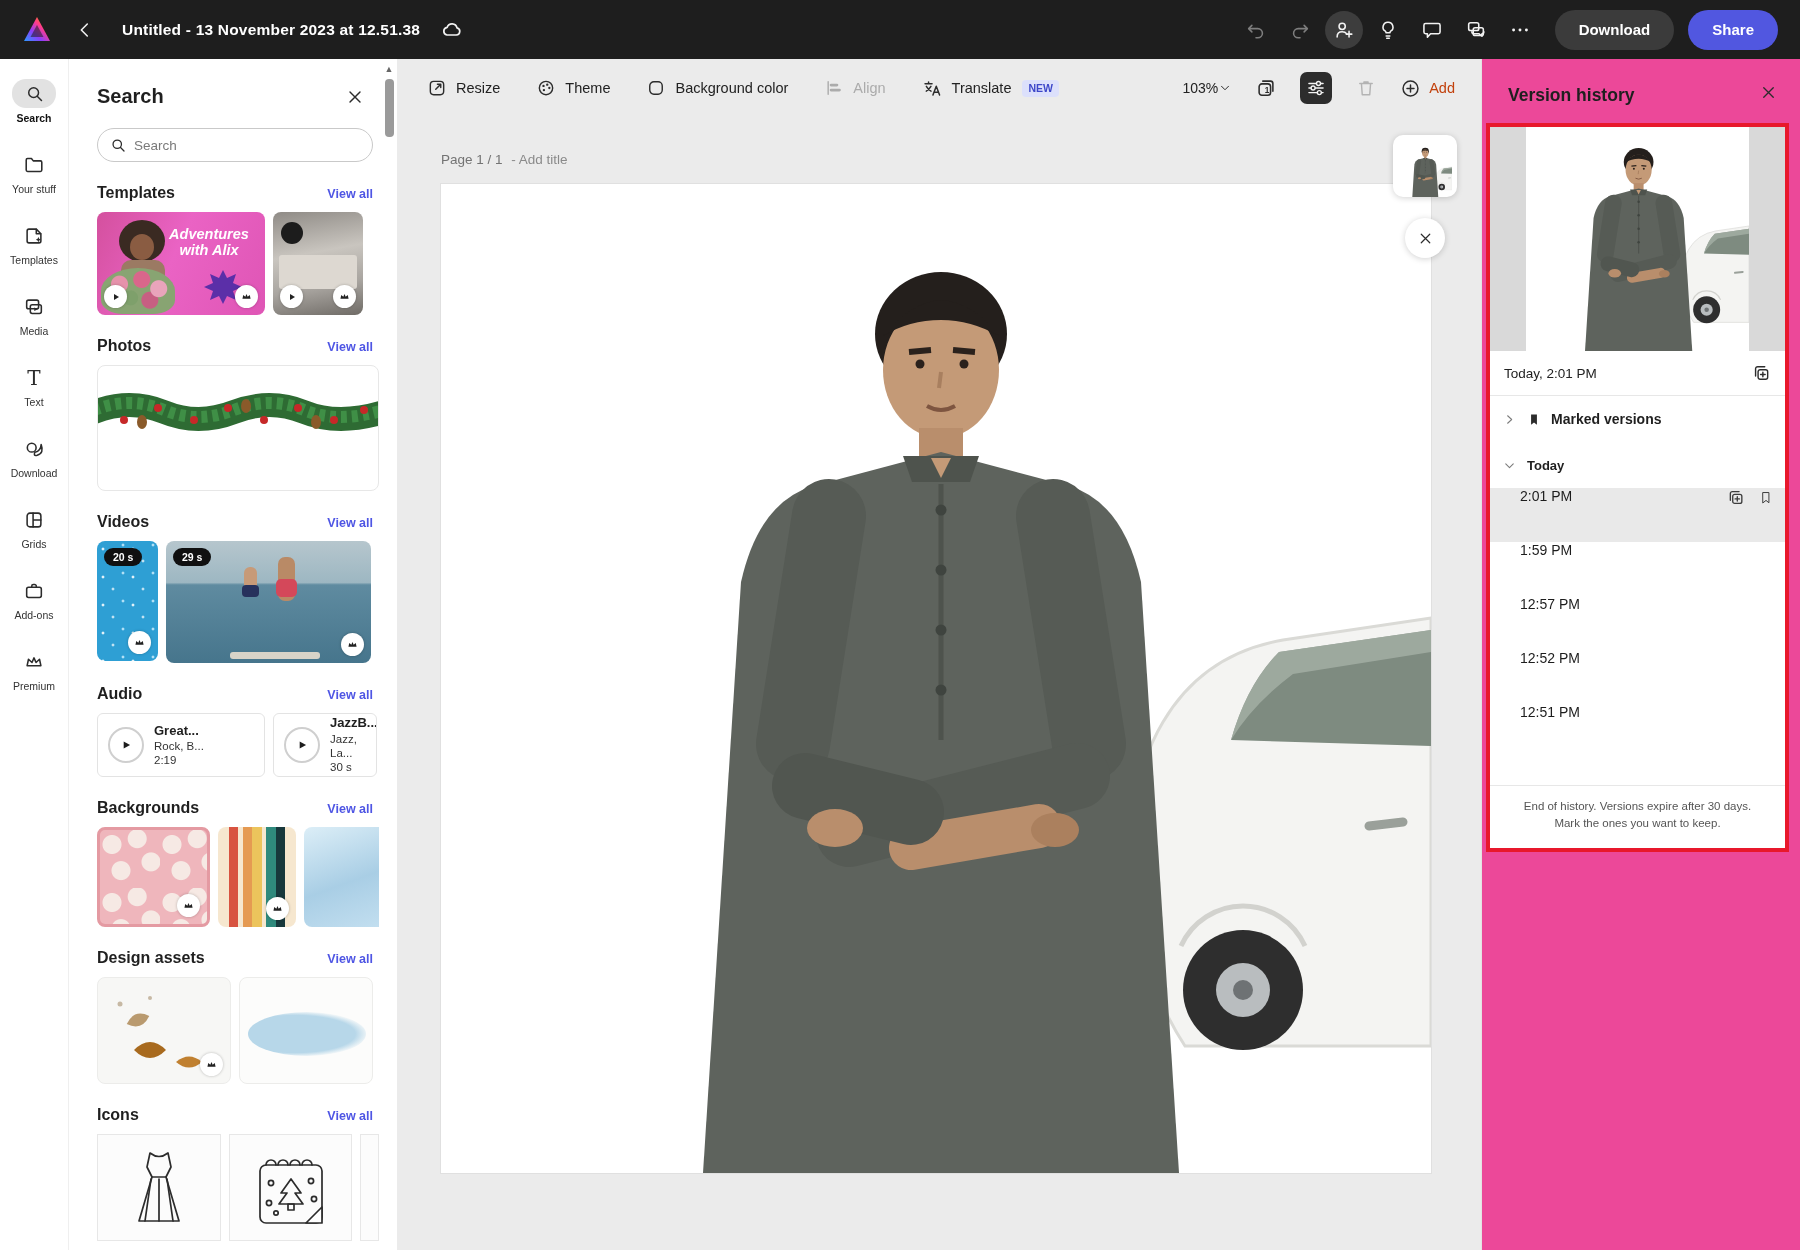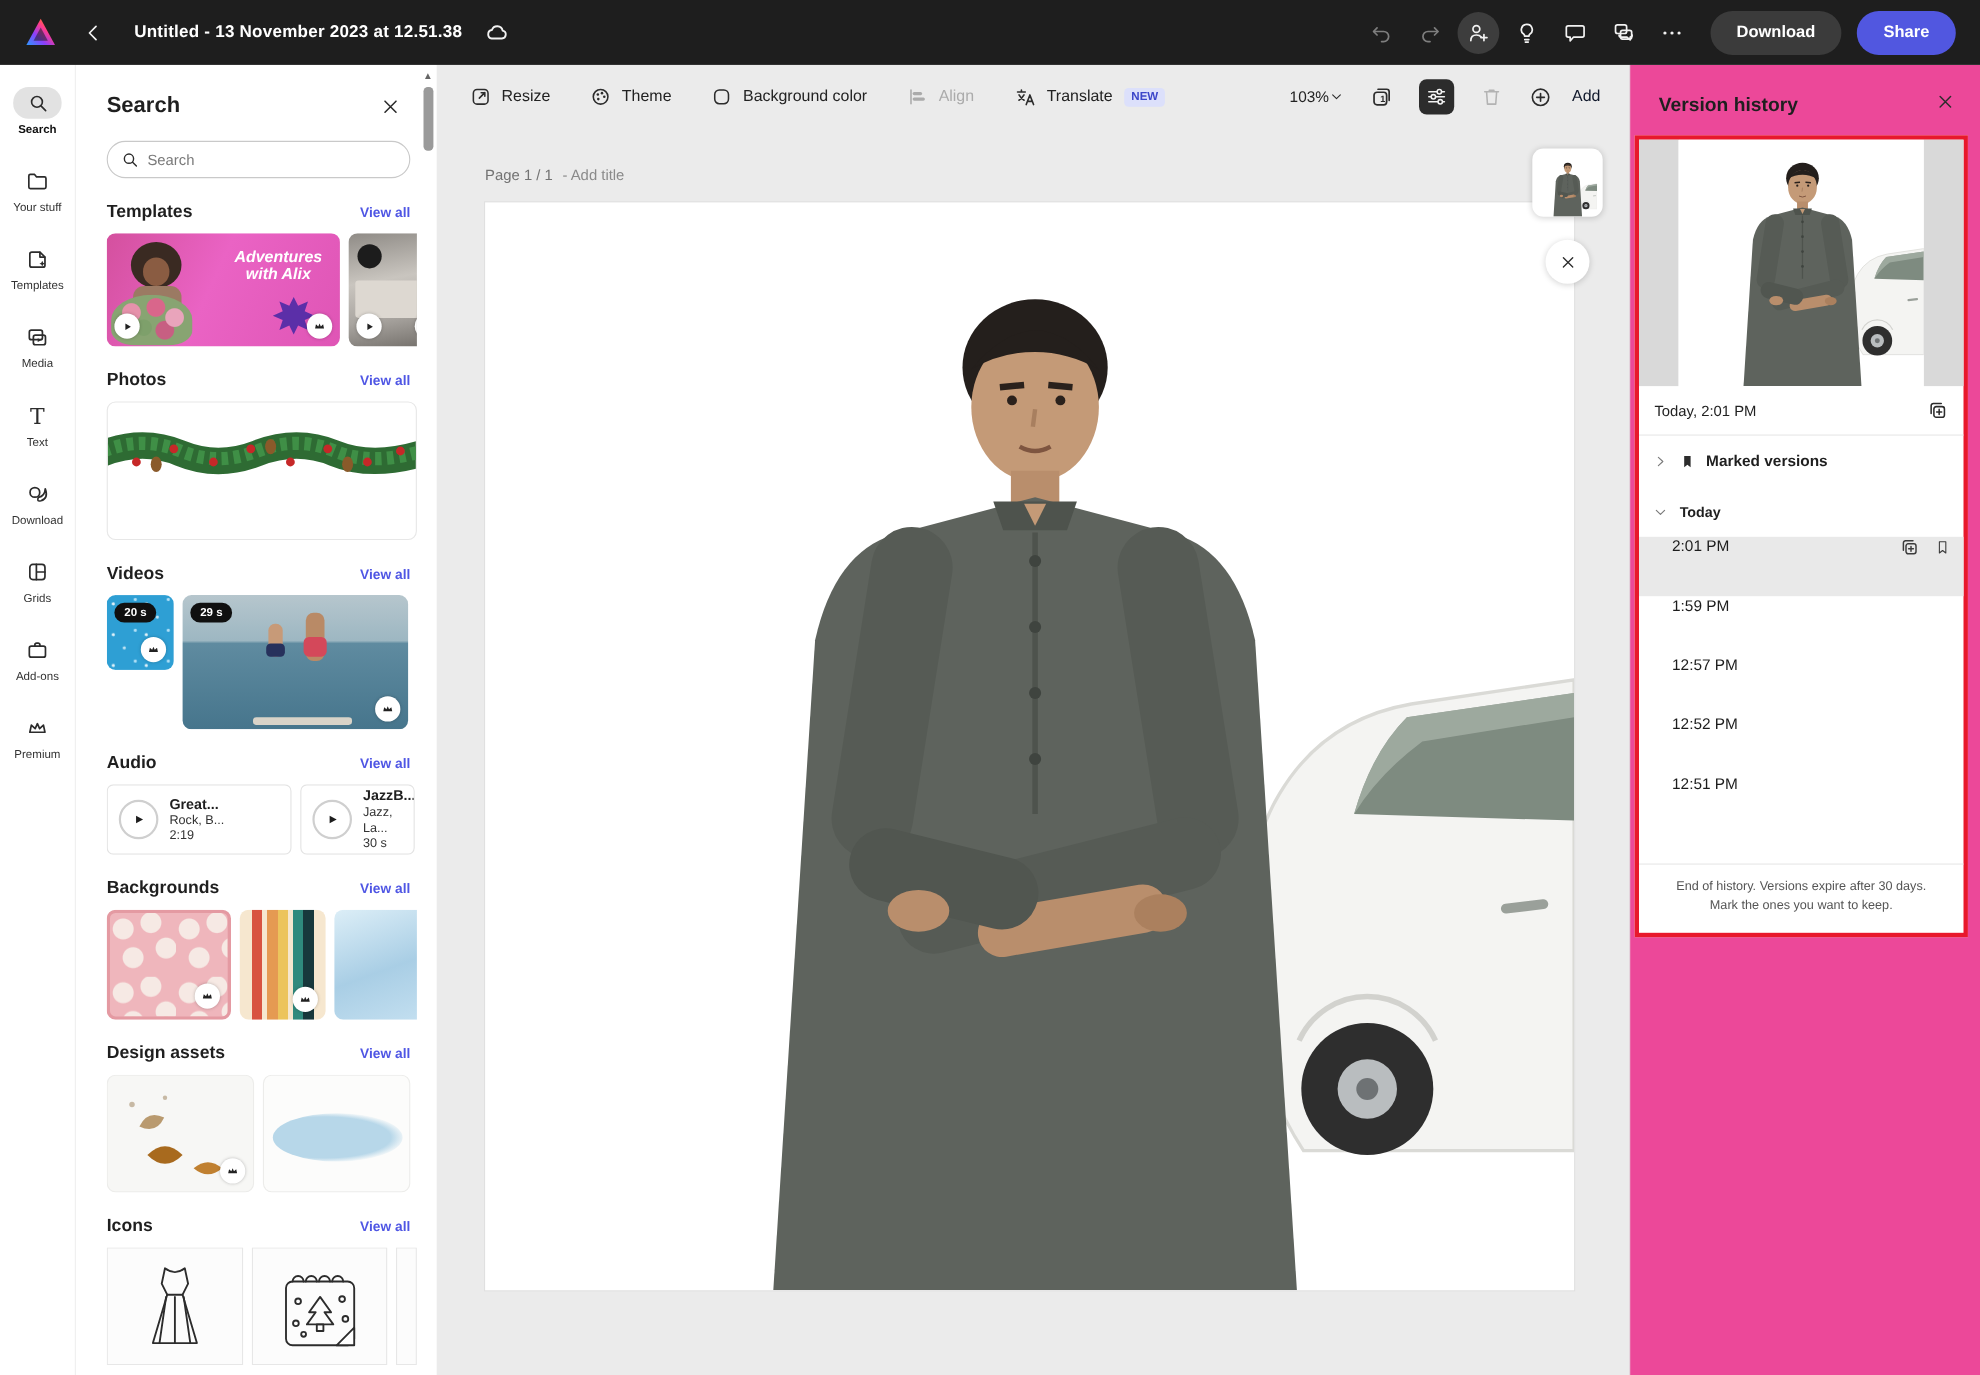--- a/index.html
+++ b/index.html
@@ -50,40 +50,40 @@
   .sec-title{font-size:16px;font-weight:700}
   .viewall{font-size:12.5px;font-weight:700;color:#4f56e4;cursor:pointer;text-decoration:none}
   .cardrow{display:flex;gap:8px;overflow:hidden;width:282px}
   .card{position:relative;border-radius:8px;overflow:hidden;flex:none;cursor:pointer;background:#f4f4f4}
   .badge{position:absolute;width:23px;height:23px;border-radius:50%;background:#fff;
     display:flex;align-items:center;justify-content:center;box-shadow:0 0 3px rgba(0,0,0,.25)}
   .badge.bl{left:7px;bottom:7px}.badge.br{right:7px;bottom:7px}
   .durpill{position:absolute;top:7px;left:7px;background:#101010;color:#fff;font-size:10.5px;
     font-weight:700;padding:3px 9px;border-radius:11px}
   
-  .tpl1{width:212px;height:103px;background:linear-gradient(115deg,#d4509e 0%,#ea63c4 45%,#df55b5 100%)}
+  .tpl1{width:168px;height:103px;background:linear-gradient(115deg,#d4509e 0%,#ea63c4 45%,#df55b5 100%)}
   .tpl1 .afro{position:absolute;left:22px;top:8px;width:46px;height:42px;border-radius:50%;background:#3a2a22}
   .tpl1 .face{position:absolute;left:33px;top:22px;width:24px;height:26px;border-radius:50%;background:#8a5c42}
   .tpl1 .bod{position:absolute;left:24px;top:48px;width:44px;height:30px;border-radius:10px;background:#9b7a63}
   .tpl1 .bouq{position:absolute;left:4px;top:56px;width:74px;height:46px;border-radius:50% 50% 30% 30%;
     background:radial-gradient(circle at 25% 35%,#e692ab 8px,transparent 9px),
                radial-gradient(circle at 55% 25%,#d9668b 8px,transparent 9px),
                radial-gradient(circle at 78% 45%,#e9a4bb 8px,transparent 9px),
                radial-gradient(circle at 40% 65%,#7ea06b 7px,transparent 8px),
                radial-gradient(circle at 66% 70%,#c75f82 8px,transparent 9px),#88a472}
   .tpl1-text{position:absolute;right:8px;top:14px;width:96px;color:#fff;font-size:14.5px;line-height:1.12;
     font-weight:700;font-style:italic;text-align:center}
   .tpl1 .star{position:absolute;right:22px;bottom:8px}
   .tpl2{width:90px;height:103px;background:linear-gradient(170deg,#8f8b86 0%,#c9c5bf 40%,#a9a5a0 70%,#6f6b66 100%)}
   .tpl2 .vinyl{position:absolute;left:8px;top:10px;width:22px;height:22px;border-radius:50%;background:#1c1c1c}
   .tpl2 .room{position:absolute;left:6px;bottom:26px;width:78px;height:34px;background:#ddd8d1;border-radius:3px}
   
   .photocard{width:282px;height:126px;border:1px solid #e7e7e7;border-radius:8px;background:#fff;position:relative;cursor:pointer;overflow:hidden}
   
-  .vid1{width:61px;height:68px;background:#2e9fd4;
+  .vid1{width:61px;height:120px;background:#2e9fd4;
     background-image:radial-gradient(circle at 6px 8px,rgba(255,255,255,.85) 1px,transparent 1.8px),
       radial-gradient(circle at 16px 20px,rgba(255,255,255,.7) 1px,transparent 1.8px),
       radial-gradient(circle at 26px 4px,rgba(210,240,255,.8) 1px,transparent 1.8px);
     background-size:30px 28px}
   .vid2{width:205px;height:122px;background:linear-gradient(#b6c6cd 0%,#9db7c2 34%,#5f8ba0 36%,#46758c 100%)}
   .vid2 .p1{position:absolute;left:78px;top:26px;width:13px;height:30px;border-radius:6px;background:#c79a78}
   .vid2 .p1s{position:absolute;left:76px;top:44px;width:17px;height:12px;border-radius:4px;background:#27315c}
   .vid2 .p2{position:absolute;left:112px;top:16px;width:17px;height:44px;border-radius:7px;background:#b98a66}
   .vid2 .p2s{position:absolute;left:110px;top:38px;width:21px;height:18px;border-radius:5px;background:#d4485a}
   .vid2 .board{position:absolute;left:64px;bottom:4px;width:90px;height:7px;border-radius:3px;background:#d8d3c8}
@@ -126,21 +126,21 @@
   .toolbar{height:58px;display:flex;align-items:center;padding:0 26px 0 30px;gap:36px}
   .tbt{display:flex;align-items:center;gap:9px;font-size:14.5px;color:#222;cursor:pointer;white-space:nowrap}
   .tbt.disabled{color:#ababab;cursor:default}
   .tbt.disabled .ic{stroke:#ababab}
   .newbadge{background:#dce0fb;color:#3d47c9;font-size:10.5px;font-weight:700;border-radius:4px;padding:2.5px 6px;margin-left:2px}
   .tb-right{margin-left:auto;display:flex;align-items:center;gap:18px}
   .zoomctl{display:flex;align-items:center;gap:0;font-size:14px;color:#222;cursor:pointer}
   .sqbtn{width:32px;height:32px;border-radius:7px;display:flex;align-items:center;justify-content:center;cursor:pointer}
   .sqbtn.active{background:#2c2c2c}
   .sqbtn.disabled{cursor:default}
-  .addbtn{display:flex;align-items:center;gap:18px;font-size:14.5px;color:#0f172a;cursor:pointer}
+  .addbtn{display:flex;align-items:center;gap:8px;font-size:14.5px;color:#c2410c;cursor:pointer}
   .pagelabel{position:absolute;left:44px;top:93px;font-size:13.5px;cursor:pointer}
   .pagelabel b{font-weight:400;color:#737373}
   .pagelabel span{color:#8a8a8a;margin-left:5px}
   .page{position:absolute;left:44px;top:125px;width:990px;height:989px;background:#fff;
     box-shadow:0 0 0 1px #e0e0e0;overflow:hidden;cursor:pointer}
   .minithumb{position:absolute;left:996px;top:76px;width:64px;height:62px;background:#fff;border-radius:10px;
     box-shadow:0 1px 6px rgba(0,0,0,.18);display:flex;align-items:flex-end;justify-content:center;overflow:hidden;cursor:pointer}
   .closefab{position:absolute;left:1008px;top:159px;width:40px;height:40px;border-radius:50%;background:#fff;
     box-shadow:0 1px 6px rgba(0,0,0,.18);display:flex;align-items:center;justify-content:center;cursor:pointer}
 

